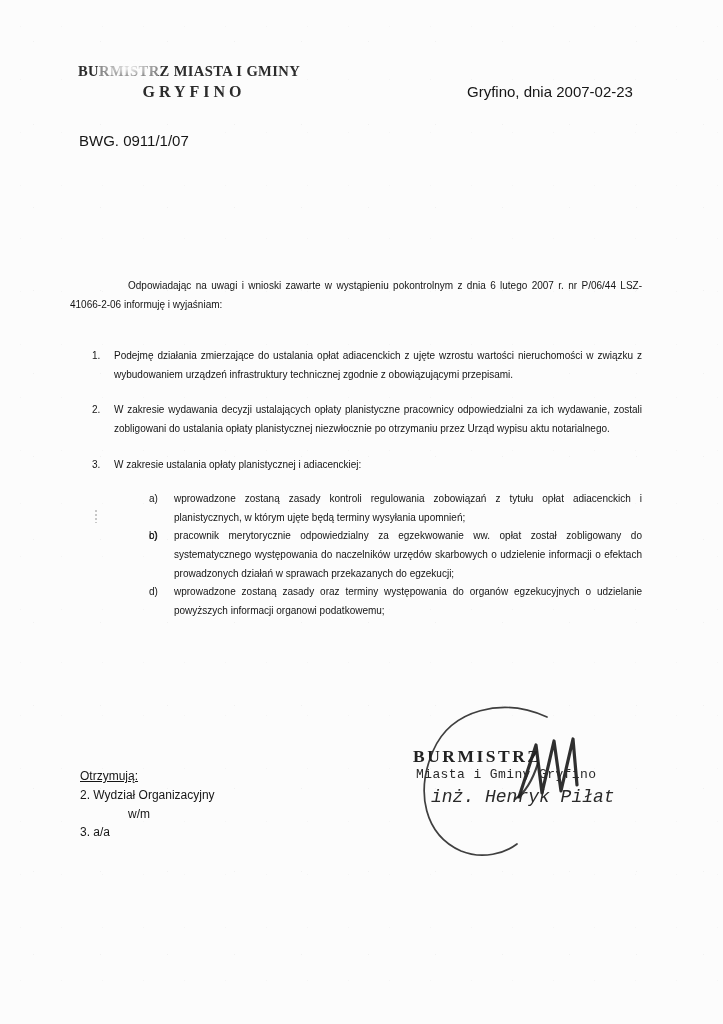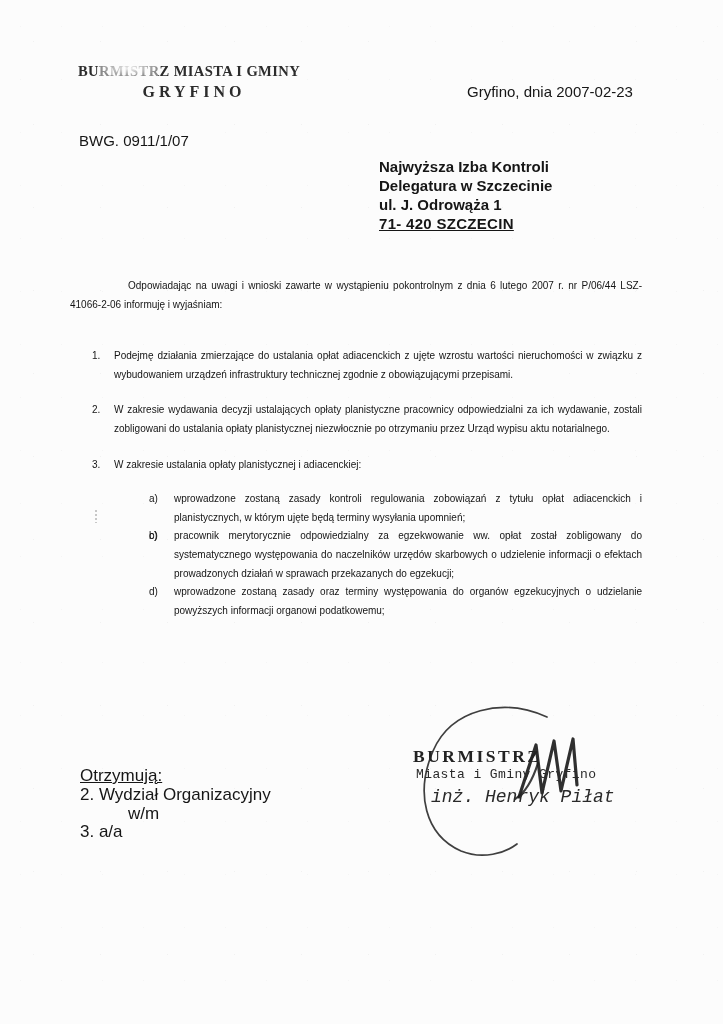--- a/index.html
+++ b/index.html
@@ -49,21 +49,21 @@
   .num-item .num{position:absolute;left:0;top:0;}
   .sub-list{margin-left:35px;margin-top:16px;}
   .sub-item{position:relative;padding-left:25px;text-align:justify;}
   .sub-item .letter{position:absolute;left:0;top:0;}
 
   
   .stray-mark{position:absolute;left:95px;top:510px;width:2px;height:13px;
     background:repeating-linear-gradient(#9c9c9c 0 2px,transparent 2px 4px);opacity:.55;}
 
   
-  .distribution{position:absolute;left:80px;top:767px;font-size:17px;line-height:18.8px;}
+  .distribution{position:absolute;left:80px;top:767px;font-size:12px;line-height:18.8px;}
   .distribution .head{text-decoration:underline;}
   .distribution .wm{padding-left:48px;}
 
   
   .signature-block{position:absolute;left:405px;top:701px;width:235px;height:165px;}
   .signature-block svg{position:absolute;left:0;top:0;}
   .sig-title{
     position:absolute;left:8px;top:45px;
     font-family:"Liberation Serif","DejaVu Serif",serif;
     font-size:17.5px;font-weight:600;letter-spacing:2.5px;color:#222;white-space:nowrap;
@@ -87,26 +87,20 @@
   <div class="sender-stamp">
     <div class="l1">BURMISTRZ MIASTA I GMINY</div>
     <div class="l2">GRYFINO</div>
     <div class="stamp-smudge"></div>
   </div>
 
   <div class="date-line">Gryfino, dnia 2007-02-23</div>
 
   <div class="reference">BWG. 0911/1/07</div>
 
-  <div class="recipient">
-    <div>Najwyższa Izba Kontroli</div>
-    <div>Delegatura w Szczecinie</div>
-    <div>ul. J. Odrowąża 1</div>
-    <div class="zip">71- 420 SZCZECIN</div>
-  </div>
 
   <div class="body-text">
     <p class="intro">Odpowiadając na uwagi i wnioski zawarte w  wystąpieniu pokontrolnym z dnia 6 lutego 2007 r.  nr P/06/44 LSZ-41066-2-06 informuję i wyjaśniam:</p>
 
     <div class="num-list">
       <div class="num-item">
         <span class="num">1.</span>
         <span>Podejmę działania zmierzające do ustalania  opłat adiacenckich z ujęte wzrostu wartości nieruchomości w związku z wybudowaniem urządzeń infrastruktury technicznej zgodnie z obowiązującymi przepisami.</span>
       </div>
       <div class="num-item">

